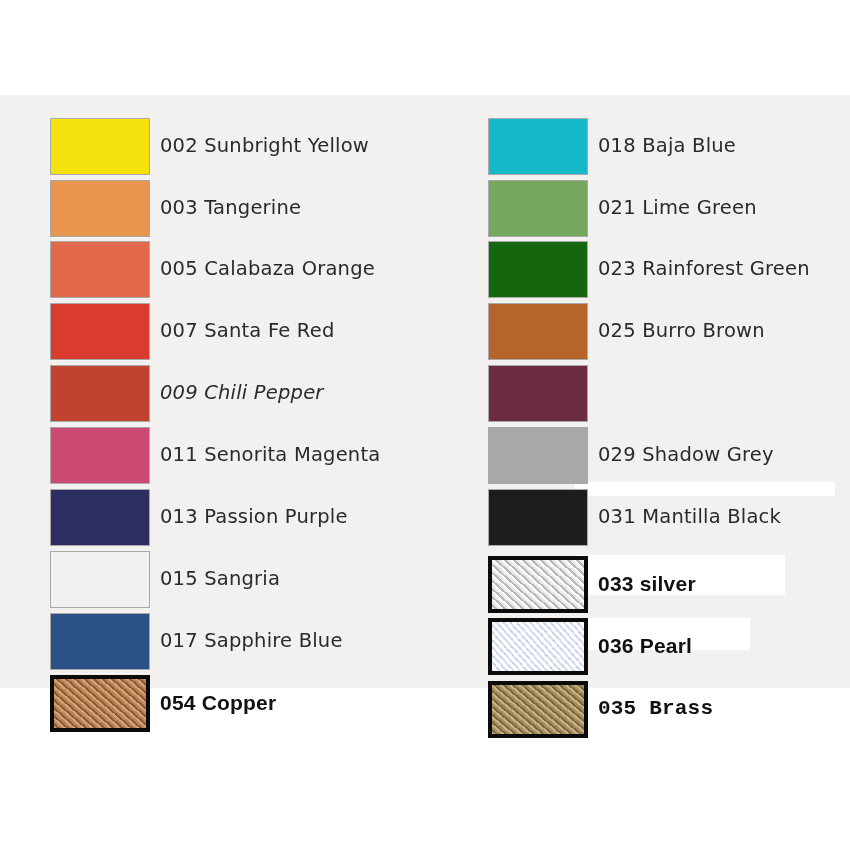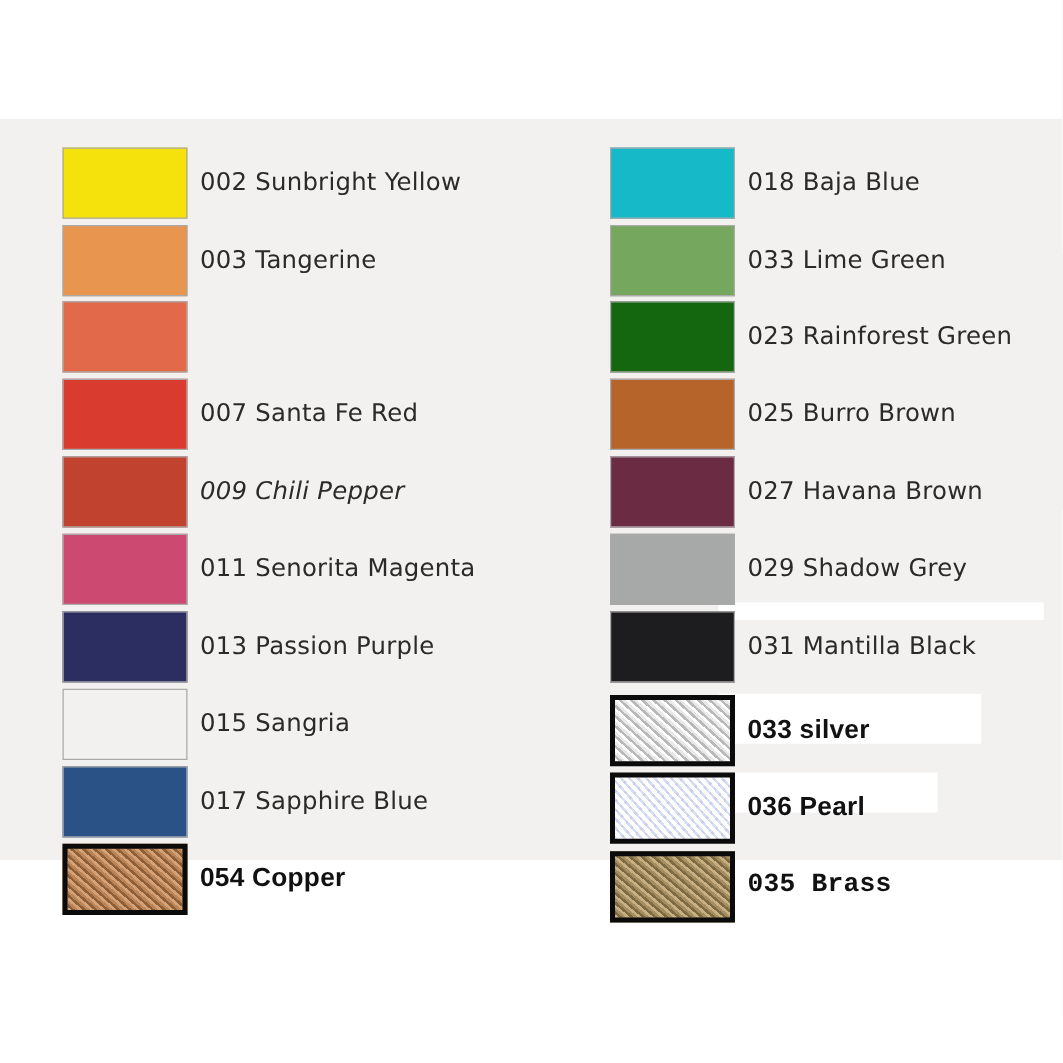--- a/index.html
+++ b/index.html
@@ -83,20 +83,21 @@
       <div class="swatch-row" style="left: 30px; top: 118px; width: 820px; height: 57px;">
         <div class="swatch" title="Sunbright Yellow" style="background: rgb(245, 225, 11);"></div>
         <div class="swatch-label" style="left: 110px; top: 15.5px;">002 Sunbright Yellow</div>
       </div>
       <div class="swatch-row" style="left: 30px; top: 180px; width: 820px; height: 57px;">
         <div class="swatch" title="Tangerine" style="background: rgb(232, 149, 80);"></div>
         <div class="swatch-label" style="left: 110px; top: 15.5px;">003 Tangerine</div>
       </div>
       <div class="swatch-row" style="left: 30px; top: 241px; width: 820px; height: 57px;">
         <div class="swatch" title="Calabaza Orange" style="background: rgb(226, 105, 74);"></div>
+        <div class="swatch-label" style="left: 110px; top: 15.5px;">005 Calabaza Orange</div>
       </div>
       <div class="swatch-row" style="left: 30px; top: 303px; width: 820px; height: 57px;">
         <div class="swatch" title="Santa Fe Red" style="background: rgb(217, 59, 47);"></div>
         <div class="swatch-label" style="left: 110px; top: 15.5px;">007 Santa Fe Red</div>
       </div>
       <div class="swatch-row" style="left: 30px; top: 365px; width: 820px; height: 57px;">
         <div class="swatch" title="Chili Pepper" style="background: rgb(192, 66, 47);"></div>
         <div class="swatch-label" style="left: 110px; top: 15.5px; font-style: italic;">009 Chili Pepper</div>
       </div>
       <div class="swatch-row" style="left: 30px; top: 427px; width: 820px; height: 57px; padding-left: 32px;">
@@ -118,33 +119,32 @@
       <div class="swatch-row" style="left: 30px; top: 675px; width: 820px; height: 57px;">
         <div class="swatch metal" title="Copper" style="background: repeating-linear-gradient(41deg, rgb(213, 162, 119) 0px, rgb(213, 162, 119) 2px, rgb(140, 95, 57) 2px, rgb(140, 95, 57) 4px, rgb(187, 132, 87) 4px, rgb(187, 132, 87) 6px), repeating-linear-gradient(-41deg, rgba(85, 52, 28, 0.5) 0px, rgba(85, 52, 28, 0.5) 3px, rgba(230, 185, 145, 0.6) 3px, rgba(230, 185, 145, 0.6) 5px), rgb(185, 134, 89);"></div>
         <div class="swatch-label metal" style="left: 110px; top: 15.5px;">054 Copper</div>
       </div>
       <div class="swatch-row" style="left: 468px; top: 118px; width: 382px; height: 57px;">
         <div class="swatch" title="Baja Blue" style="background: rgb(22, 185, 199);"></div>
         <div class="swatch-label" style="left: 110px; top: 15.5px;">018 Baja Blue</div>
       </div>
       <div class="swatch-row" style="left: 468px; top: 180px; width: 382px; height: 57px;">
         <div class="swatch" title="Lime Green" style="background: rgb(117, 168, 94);"></div>
-        <div class="swatch-label" style="left: 110px; top: 15.5px;">033 Lime Green</div>
+        <div class="swatch-label" style="left: 110px; top: 15.5px;">021 Lime Green</div>
       </div>
       <div class="swatch-row" style="left: 468px; top: 241px; width: 382px; height: 57px;">
         <div class="swatch" title="Rainforest Green" style="background: rgb(20, 102, 15);"></div>
         <div class="swatch-label" style="left: 110px; top: 15.5px;">023 Rainforest Green</div>
       </div>
       <div class="swatch-row" style="left: 468px; top: 303px; width: 382px; height: 57px;">
         <div class="swatch" title="Burro Brown" style="background: rgb(183, 100, 42);"></div>
         <div class="swatch-label" style="left: 110px; top: 15.5px;">025 Burro Brown</div>
       </div>
       <div class="swatch-row" style="left: 468px; top: 365px; width: 382px; height: 57px;">
         <div class="swatch" title="Havana Brown" style="background: rgb(107, 43, 67);"></div>
-        <div class="swatch-label" style="left: 110px; top: 15.5px;">027 Havana Brown</div>
       </div>
       <div class="swatch-row" style="left: 468px; top: 427px; width: 382px; height: 57px;">
         <div class="swatch" title="Shadow Grey" style="background: rgb(167, 168, 168);"></div>
         <div class="swatch-label" style="left: 110px; top: 15.5px;">029 Shadow Grey</div>
       </div>
       <div class="swatch-row" style="left: 468px; top: 489px; width: 382px; height: 57px;">
         <div class="swatch" title="Mantilla Black" style="background: rgb(29, 28, 30);"></div>
         <div class="swatch-label" style="left: 110px; top: 15.5px;">031 Mantilla Black</div>
       </div>
       <div class="swatch-row" style="left: 468px; top: 556px; width: 382px; height: 57px;">

